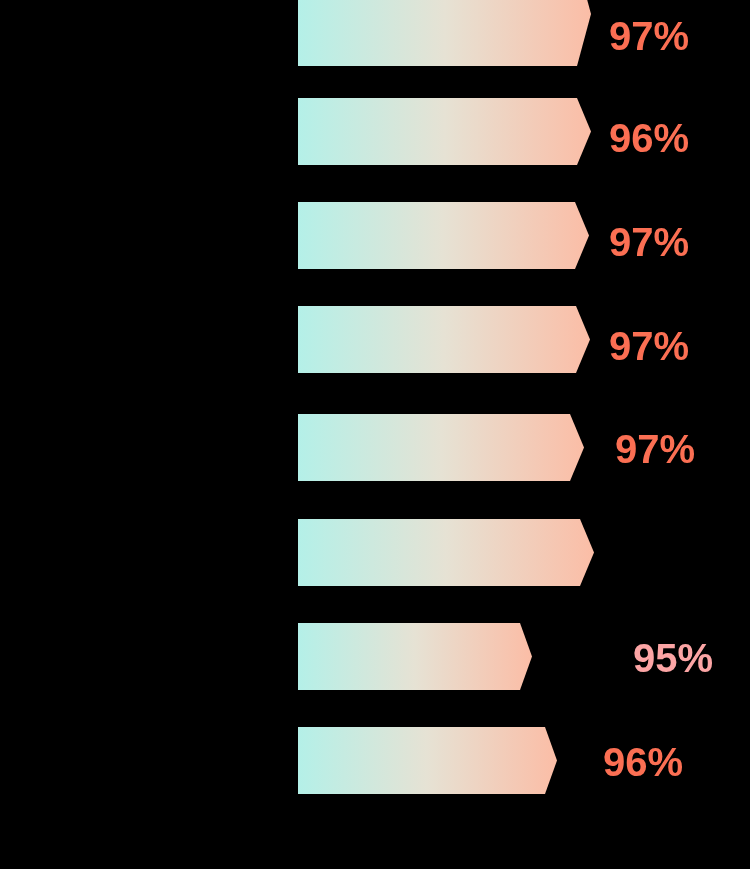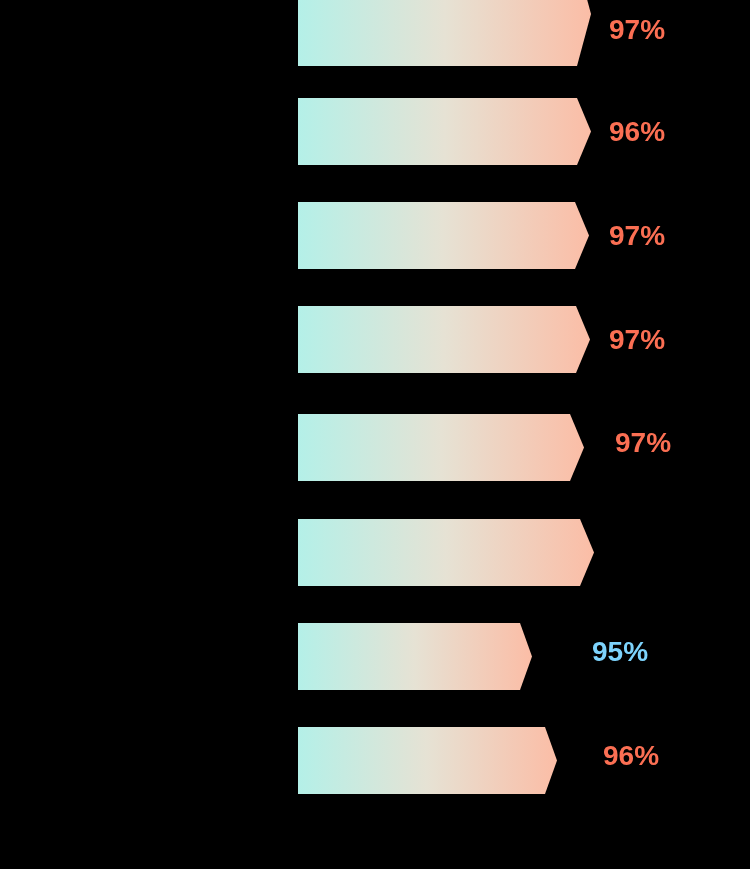--- a/index.html
+++ b/index.html
@@ -42,21 +42,21 @@
     display: block;
     width: 100%;
     height: 100%;
   }
 
   .bar-value {
     position: absolute;
     color: #fb6f53;
     font-family: "Liberation Sans", sans-serif;
     font-weight: bold;
-    font-size: 28px;
+    font-size: 40px;
     letter-spacing: 0px;
     line-height: 1;
     white-space: nowrap;
   }
 </style>
 </head>
 <body>
 
 <div id="chart-root" style="background: rgb(0, 0, 0);">
     <div class="bar-row" style="top: -38px; height: 104px;">
@@ -155,21 +155,21 @@
             <linearGradient id="grad6" x1="0" y1="0" x2="1" y2="0">
               <stop offset="0" stop-color="#b4f0e8"></stop>
               <stop offset="0.5" stop-color="#e6e2d4"></stop>
               <stop offset="1" stop-color="#fbbda6"></stop>
             </linearGradient>
           </defs>
           <polygon points="0,0 222,0 234,33.5 222,67 0,67" fill="url(#grad6)"></polygon>
         </svg>
       </div>
     </div>
-    <div class="bar-value" style="left: 592px; top: 638px; color: #7dd3fc;">95%</div>
+    <div class="bar-value" style="left: 633px; top: 638px; color: #fca5a5;">95%</div>
     <div class="bar-row" style="top: 727px; height: 67px;">
       <div class="bar-shape" style="width: 259px;">
         <svg viewBox="0 0 259 67" preserveAspectRatio="none">
           <defs>
             <linearGradient id="grad7" x1="0" y1="0" x2="1" y2="0">
               <stop offset="0" stop-color="#b4f0e8"></stop>
               <stop offset="0.5" stop-color="#e6e2d4"></stop>
               <stop offset="1" stop-color="#fbbda6"></stop>
             </linearGradient>
           </defs>

